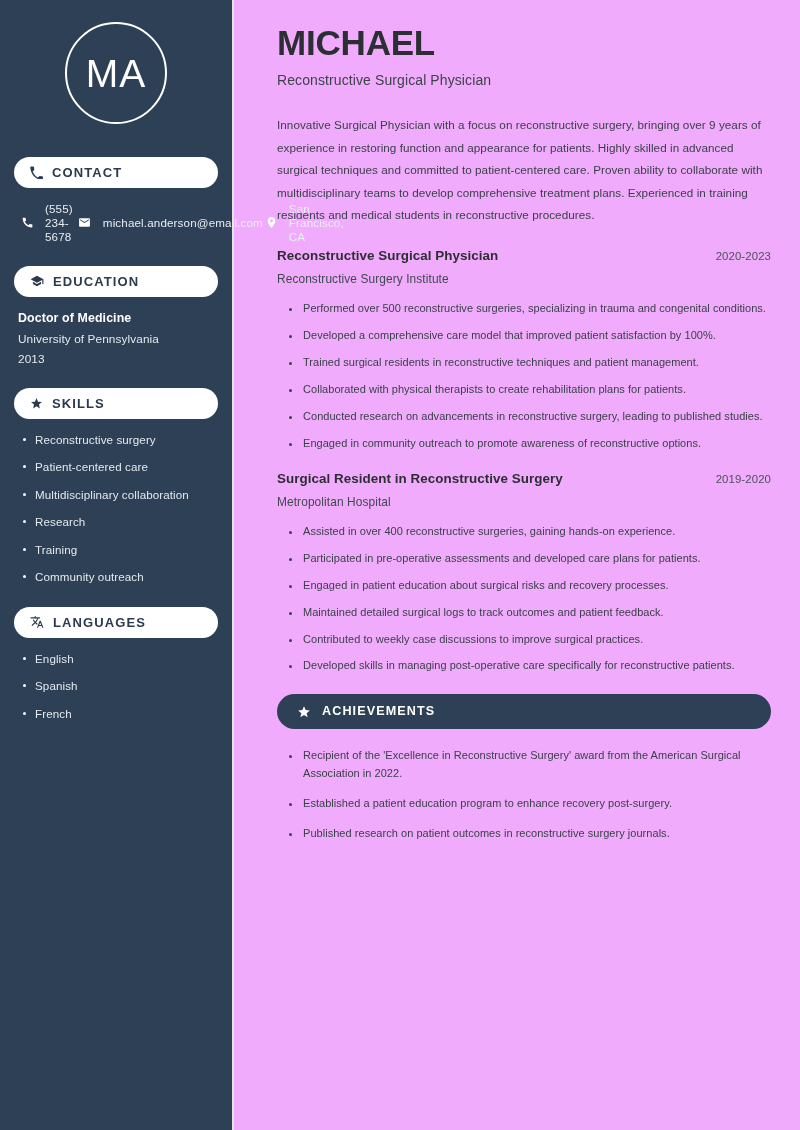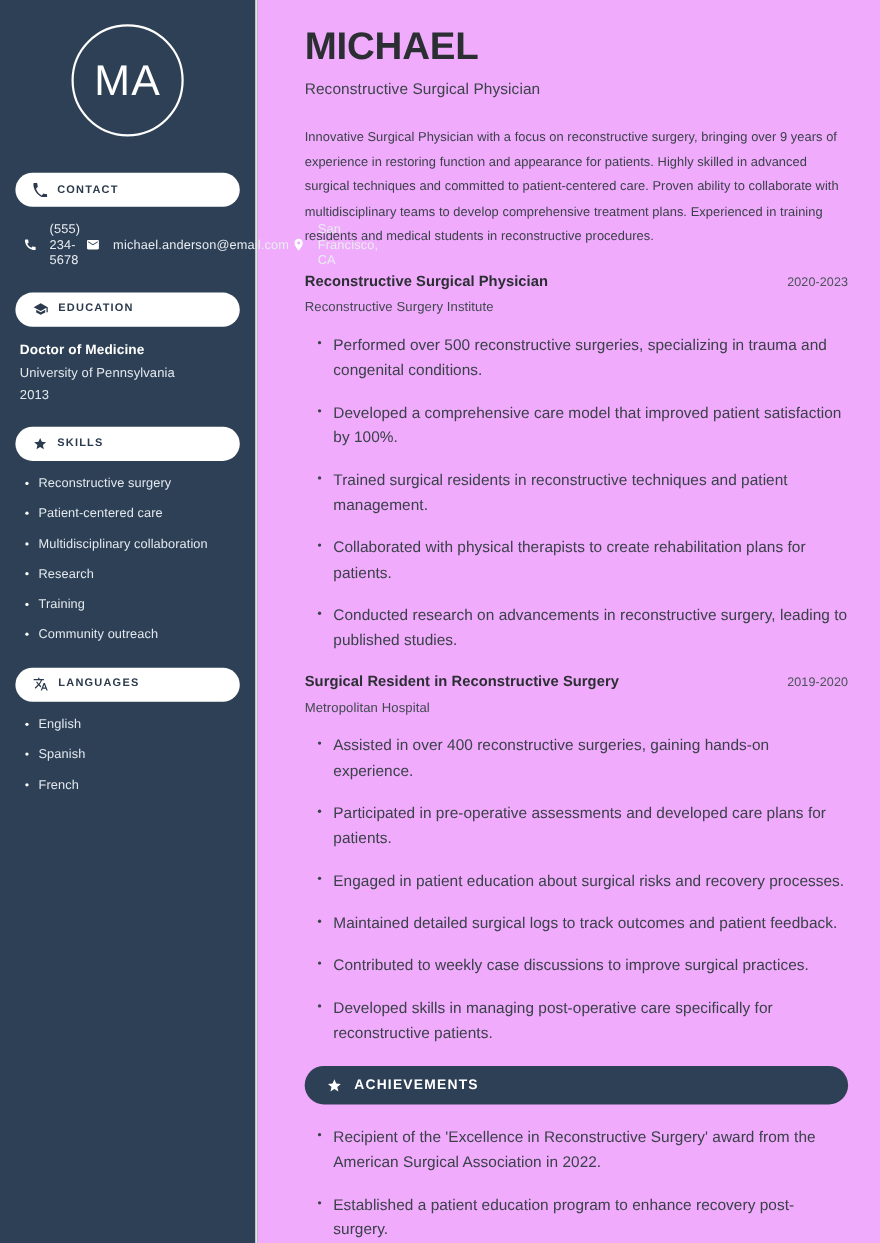--- a/index.html
+++ b/index.html
@@ -64,21 +64,21 @@
     color: #2b3a4d;
     border-radius: 999px;
     height: 31px;
     display: flex;
     align-items: center;
     gap: 9px;
     padding: 0 16px;
     margin-bottom: 14px;
   }
   .pill-light .pill-label {
-    font-size: 10px;
+    font-size: 13px;
     font-weight: bold;
     letter-spacing: 1.1px;
     line-height: 1;
     white-space: nowrap;
   }
   .pill-light .ic { display: flex; align-items: center; }
   .pill-light svg { display: block; fill: #2b3a4d; }
 
   .side-block { margin-bottom: 22px; }
 
@@ -190,27 +190,26 @@
     font-size: 11.9px;
     color: #41484f;
     margin-top: 9px;
     margin-bottom: 14px;
     letter-spacing: .1px;
   }
 
   .main-bullets { list-style: none; padding-left: 12px; }
   .main-bullets li {
     position: relative;
-    font-size: 14px;
+    font-size: 11px;
     line-height: 1.62;
     color: #3a4149;
     padding-left: 14px;
     margin-bottom: 9px;
     letter-spacing: .04px;
-    margin-top: 16px;
   }
   .main-bullets li:before {
     content: "";
     position: absolute;
     left: 0;
     top: 8px;
     width: 3px;
     height: 3px;
     border-radius: 50%;
     background: #3a4149;
@@ -344,20 +343,21 @@
           <span class="job-role">Reconstructive Surgical Physician</span>
           <span class="job-dates">2020-2023</span>
         </div>
         <div class="job-org">Reconstructive Surgery Institute</div>
         <ul class="main-bullets">
           <li>Performed over 500 reconstructive surgeries, specializing in trauma and congenital conditions.</li>
           <li>Developed a comprehensive care model that improved patient satisfaction by 100%.</li>
           <li>Trained surgical residents in reconstructive techniques and patient management.</li>
           <li>Collaborated with physical therapists to create rehabilitation plans for patients.</li>
           <li>Conducted research on advancements in reconstructive surgery, leading to published studies.</li>
+          <li>Engaged in community outreach to promote awareness of reconstructive options.</li>
         </ul>
       </div>
 
       <div class="job">
         <div class="job-head">
           <span class="job-role">Surgical Resident in Reconstructive Surgery</span>
           <span class="job-dates">2019-2020</span>
         </div>
         <div class="job-org">Metropolitan Hospital</div>
         <ul class="main-bullets">

